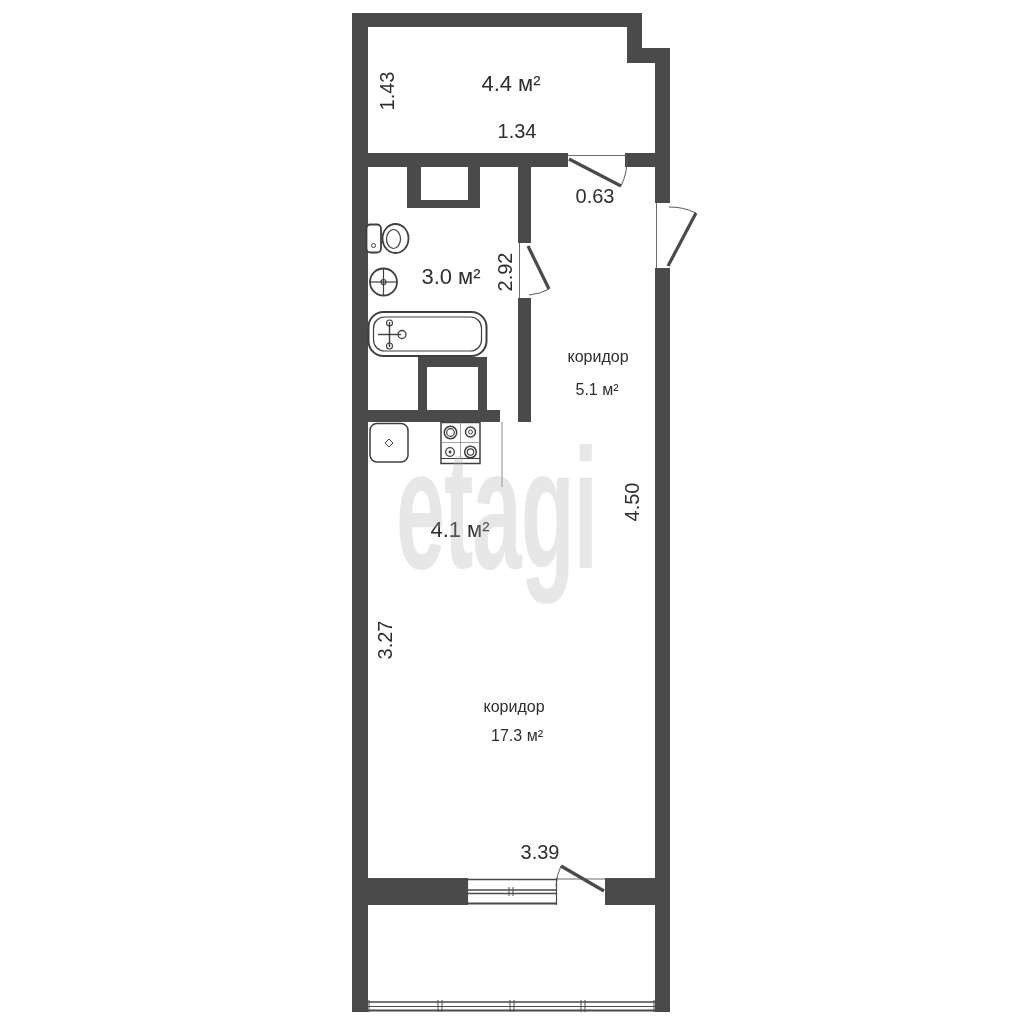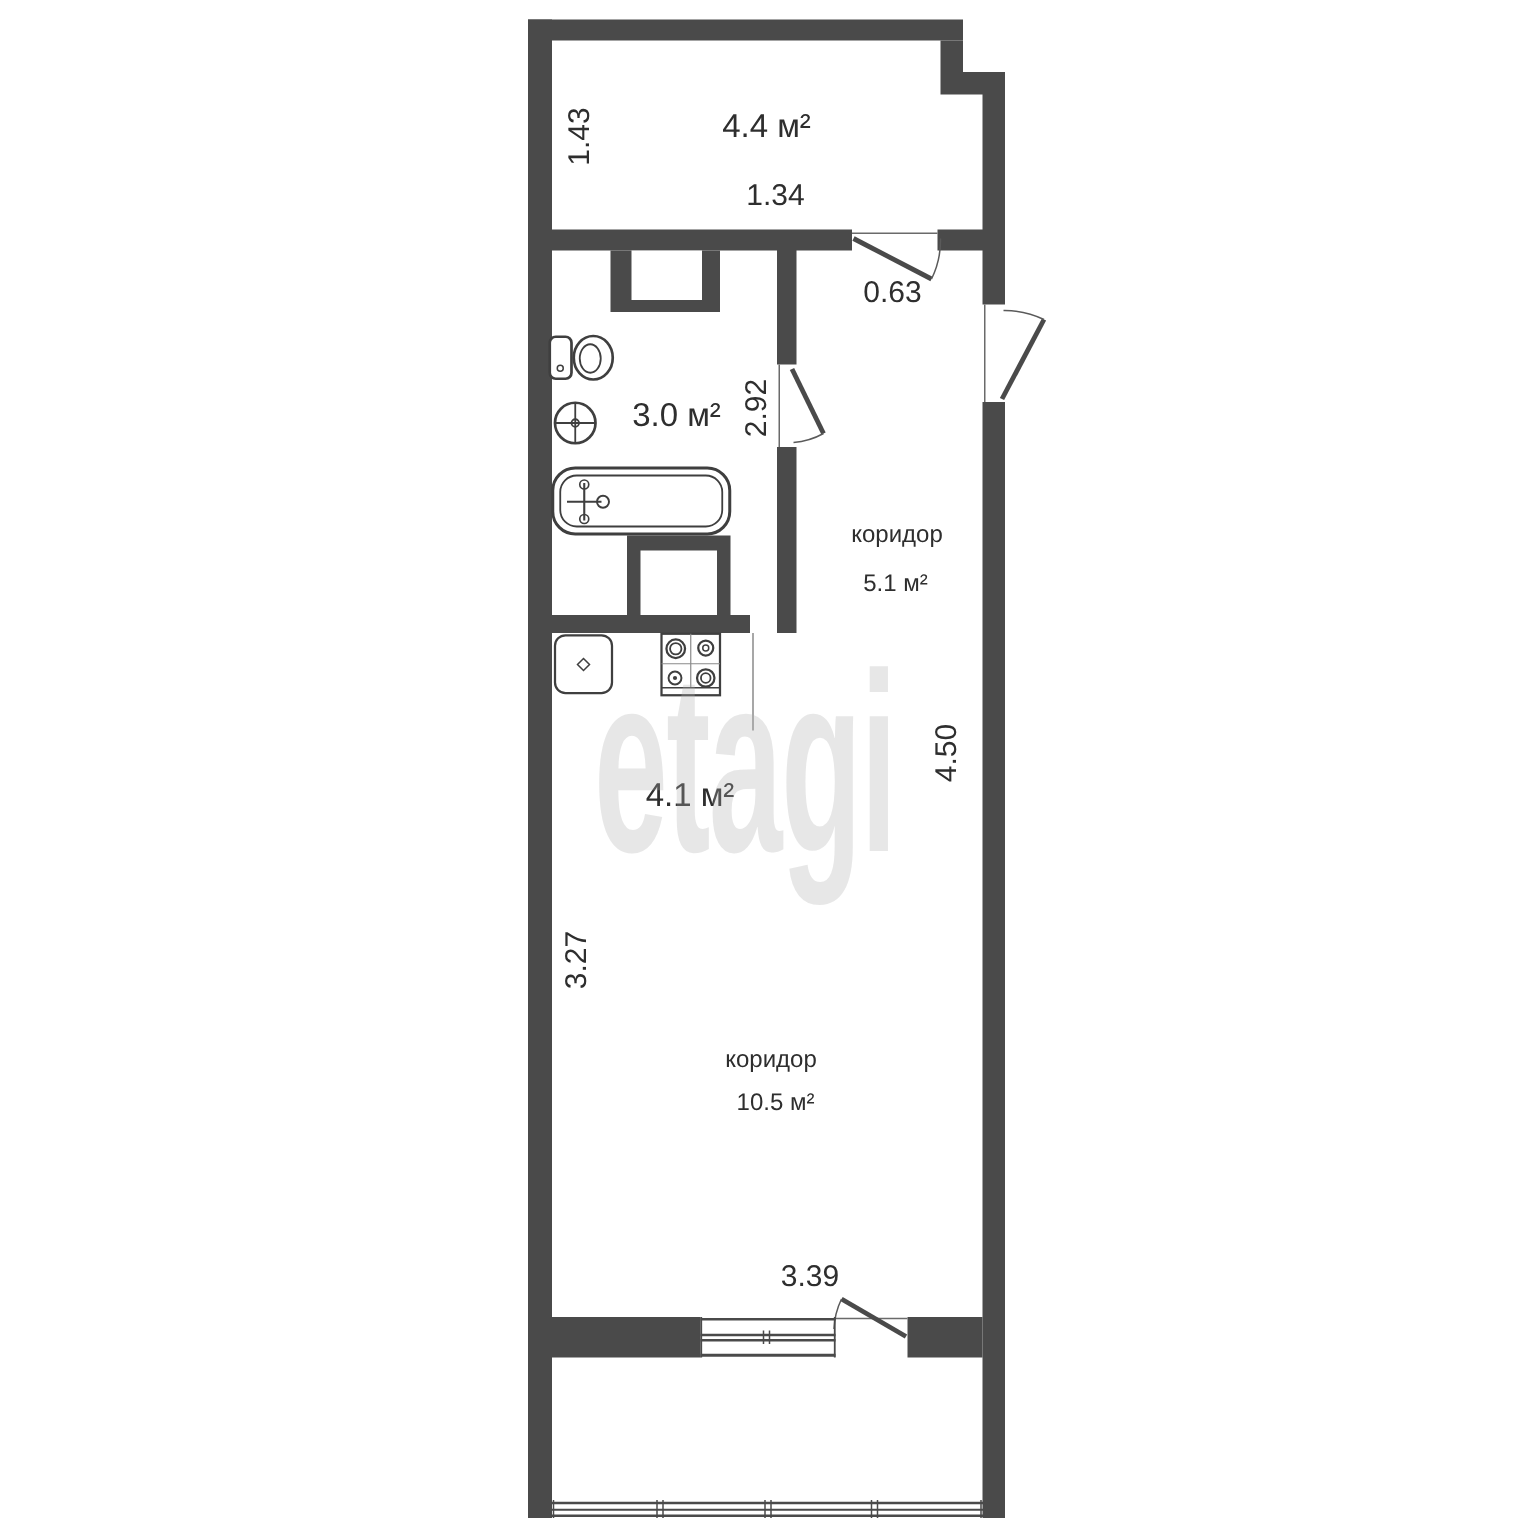--- a/index.html
+++ b/index.html
@@ -159,18 +159,18 @@
   <span class="lbl rot" style="left:505px;top:272px">2.92</span>
 
   <span class="lbl room" style="left:598px;top:357px">коридор</span>
   <span class="lbl room" style="left:597px;top:390px">5.1 м²</span>
   <span class="lbl rot" style="left:632px;top:502px">4.50</span>
 
   <span class="lbl area" style="left:460px;top:530px">4.1 м²</span>
   <span class="lbl rot" style="left:385px;top:640px">3.27</span>
 
   <span class="lbl room" style="left:514px;top:707px">коридор</span>
-  <span class="lbl room" style="left:517px;top:736px">10.5 м²</span>
+  <span class="lbl room" style="left:517px;top:736px">17.3 м²</span>
   <span class="lbl" style="left:540px;top:852px">3.39</span>
 
   <span class="watermark">etagi</span>
 
 </div>
 
 </body></html>

